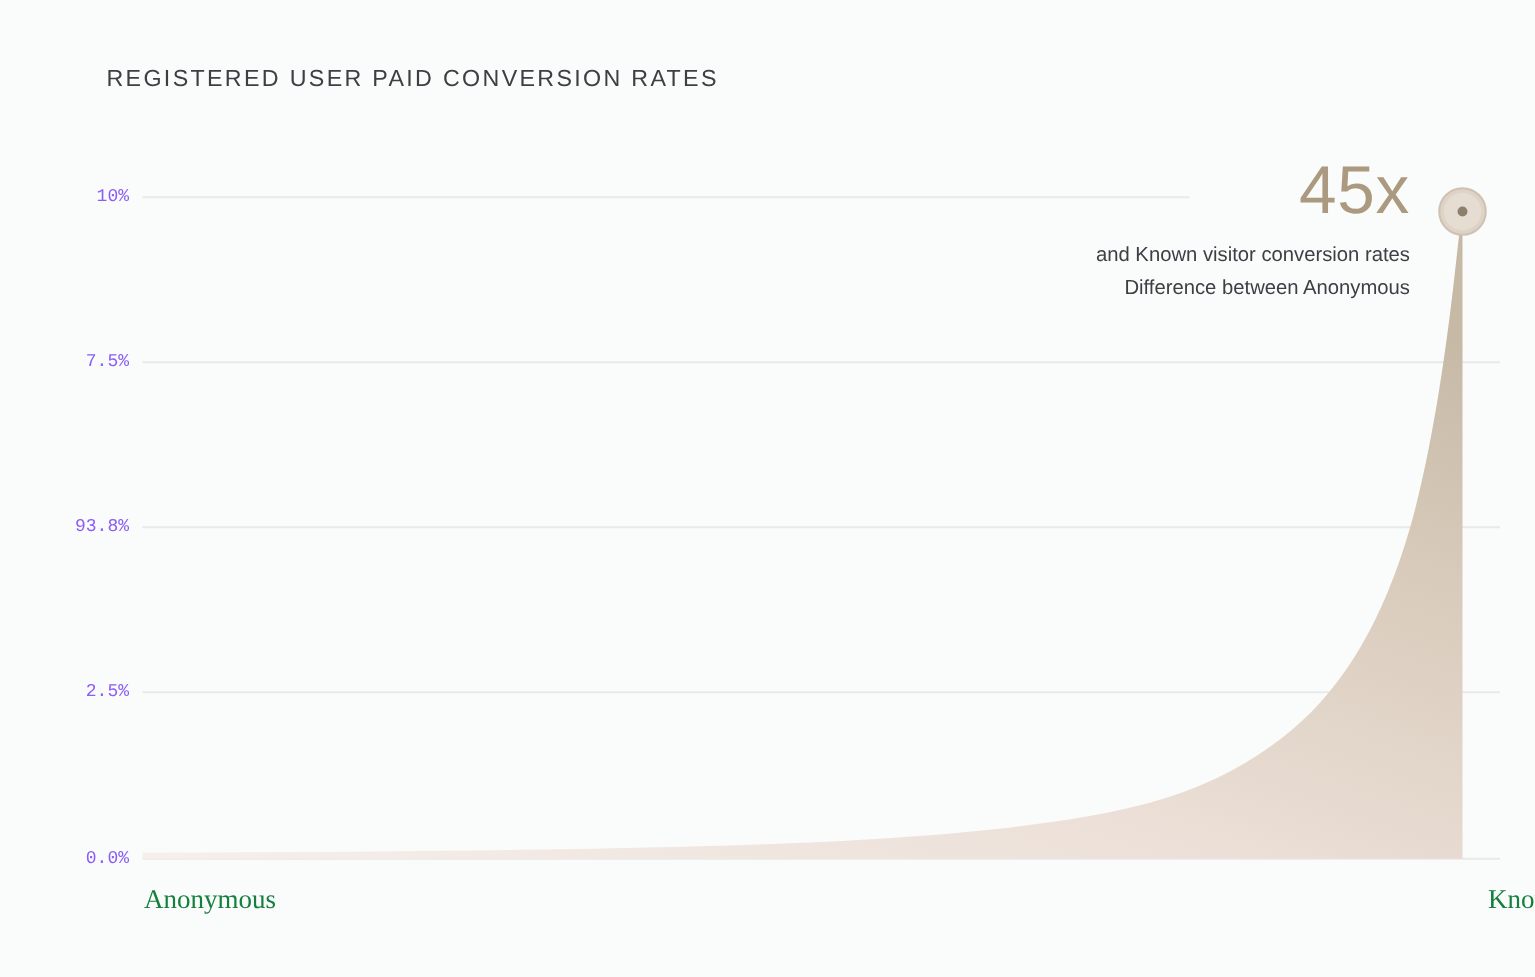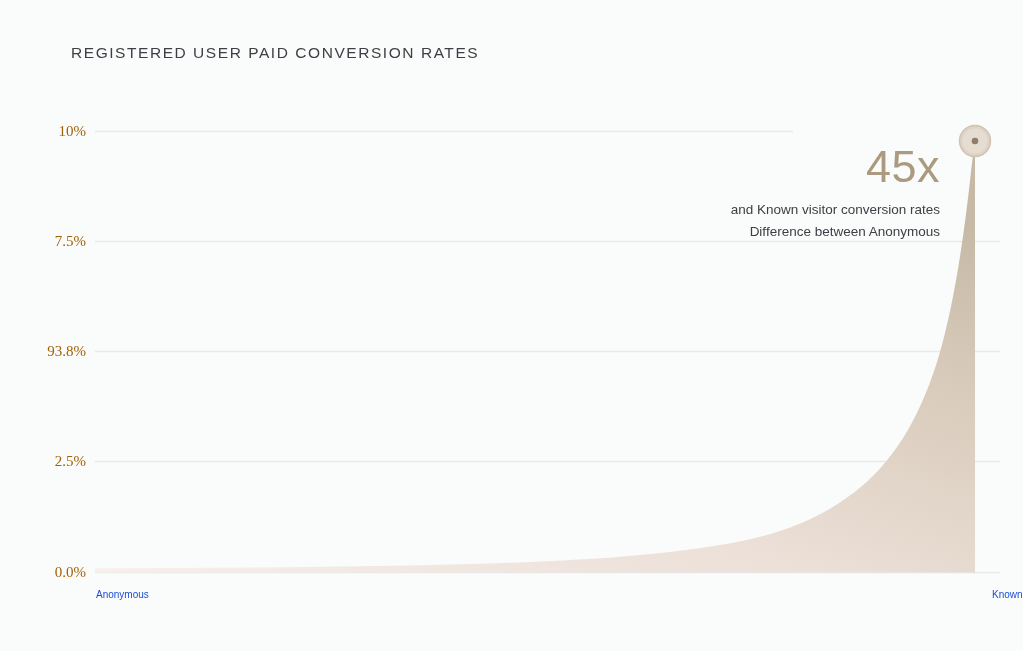--- a/index.html
+++ b/index.html
@@ -40,53 +40,52 @@
     top: 0;
     width: 1023px;
     height: 651px;
   }
 
   
   .ytick {
     position: absolute;
     right: 0;
     text-align: right;
-    font-size: 15px;
-    color: #a16207;
-    font-family: Liberation Serif, serif;
+    font-size: 12px;
+    color: #8b5cf6;
+    font-family: Liberation Mono, monospace;
     white-space: nowrap;
     transform: translateY(-50%);
   }
   .ytick-wrap {
     position: absolute;
     left: 0px;
     width: 86px;
     height: 0;
   }
 
   
   .xtick {
     position: absolute;
-    font-size: 10px;
-    color: #1d4ed8;
-    font-family: Liberation Sans, sans-serif;
+    font-size: 18px;
+    color: #15803d;
+    font-family: Liberation Serif, serif;
     white-space: nowrap;
     top: 589px;
   }
   .xtick-left  { left: 96px; }
   .xtick-right { left: 960px; margin-left: 32px; }
 
   
   .callout {
     position: absolute;
     left: 660px;
     top: 104px;
     width: 280px;
     text-align: right;
-    margin-top: 40px;
   }
   .callout-value {
     font-size: 45px;
     line-height: 46px;
     font-weight: 300;
     color: #ab9a80;
     letter-spacing: 0.5px;
     font-family: "Liberation Sans", sans-serif;
   }
   .callout-desc {

